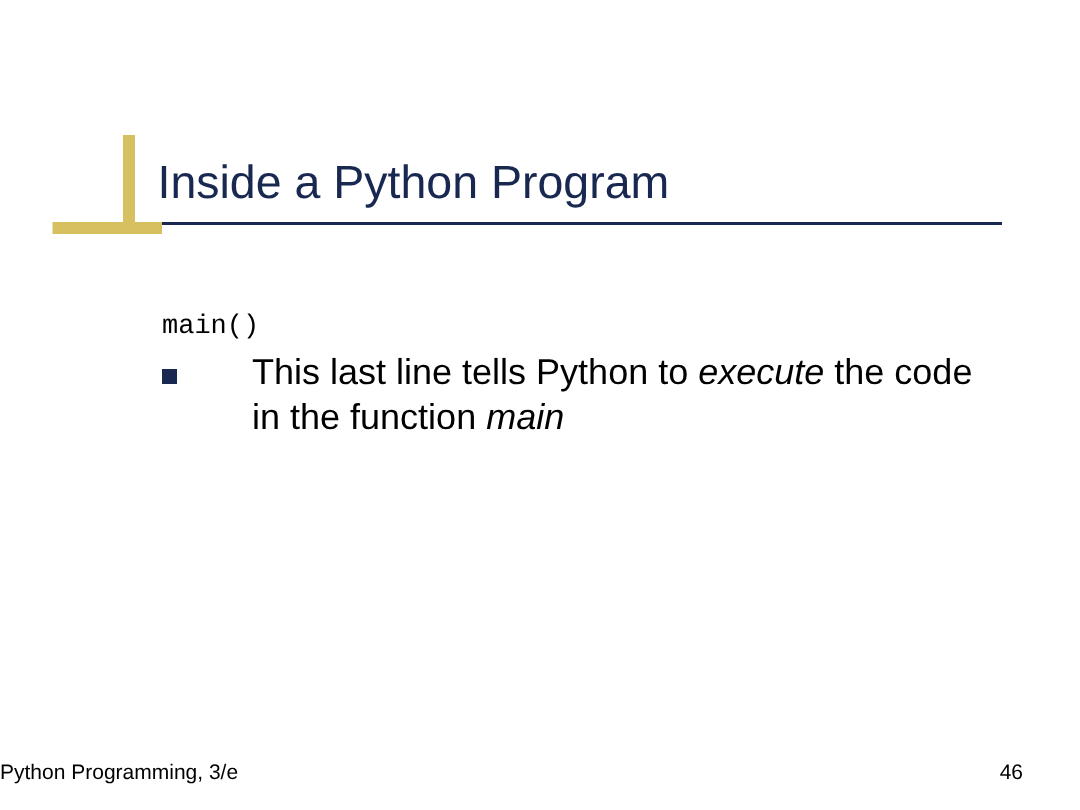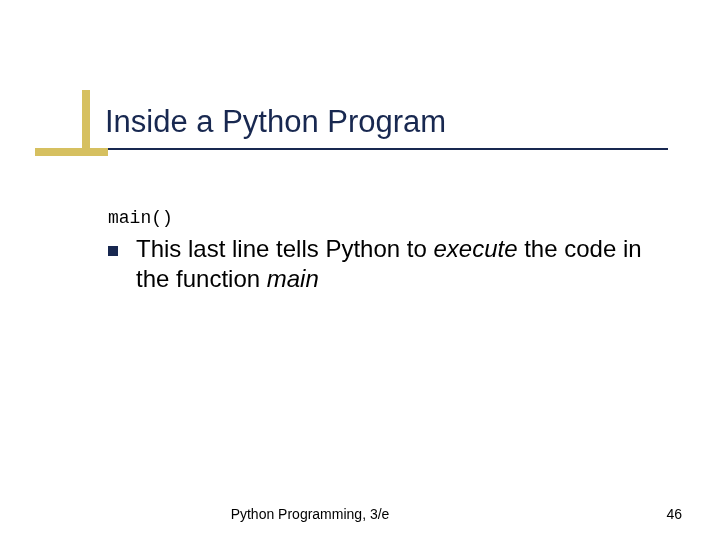--- a/index.html
+++ b/index.html
@@ -4,25 +4,25 @@
 <style>
   * { margin: 0; padding: 0; box-sizing: border-box; }
   html, body { width: 720px; height: 540px; font-family: Verdana, Arial, sans-serif; background: #fff; overflow: hidden; }
   .slide { position: relative; width: 720px; height: 540px; }
   .title-band { position: absolute; top: 102px; left: 105px; height: 40px; display: flex; align-items: center; }
   .title-text { font-size: 31px; color: #182850; font-family: Liberation Sans, sans-serif; }
   .yellow-h { position: absolute; top: 148px; left: 35px; width: 73px; height: 8px; background: #d6c060; }
   .yellow-v { position: absolute; top: 90px; left: 82px; width: 8px; height: 65px; background: #d6c060; }
   .underline { position: absolute; top: 148px; left: 108px; width: 560px; height: 2px; background: #182850; }
   .code-line { position: absolute; top: 172px; left: 108px; font-family: "Courier New", monospace; font-size: 18px; color: #000; margin-top: 36px; }
-  .body-row { position: absolute; top: 234px; left: 108px; width: 560px; display: flex; align-items: flex-start; }
+  .body-row { position: absolute; top: 234px; left: 108px; width: 560px; display: flex; align-items: flex-start; gap: 32px; }
   .bullet { flex: 0 0 auto; width: 10px; height: 10px; background: #182850; margin-top: 12px; margin-right: 18px; }
   .body-text { font-size: 24px; color: #000; line-height: 1.25; font-family: Verdana, Arial, sans-serif; }
   .body-text .it { font-style: italic; }
-  .footer-center { position: absolute; bottom: 18px; left: 0; width: 620px; text-align: center; font-size: 14px; color: #000; }
+  .footer-center { position: absolute; bottom: 18px; left: 0; width: 620px; font-size: 14px; color: #000; }
   .footer-right { position: absolute; bottom: 18px; right: 38px; font-size: 14px; color: #000; text-align: center; }
 </style>
 </head>
 <body>
 
 <div class="slide">
   <div class="yellow-v"></div>
   <div class="yellow-h"></div>
 
   <div class="title-band">

